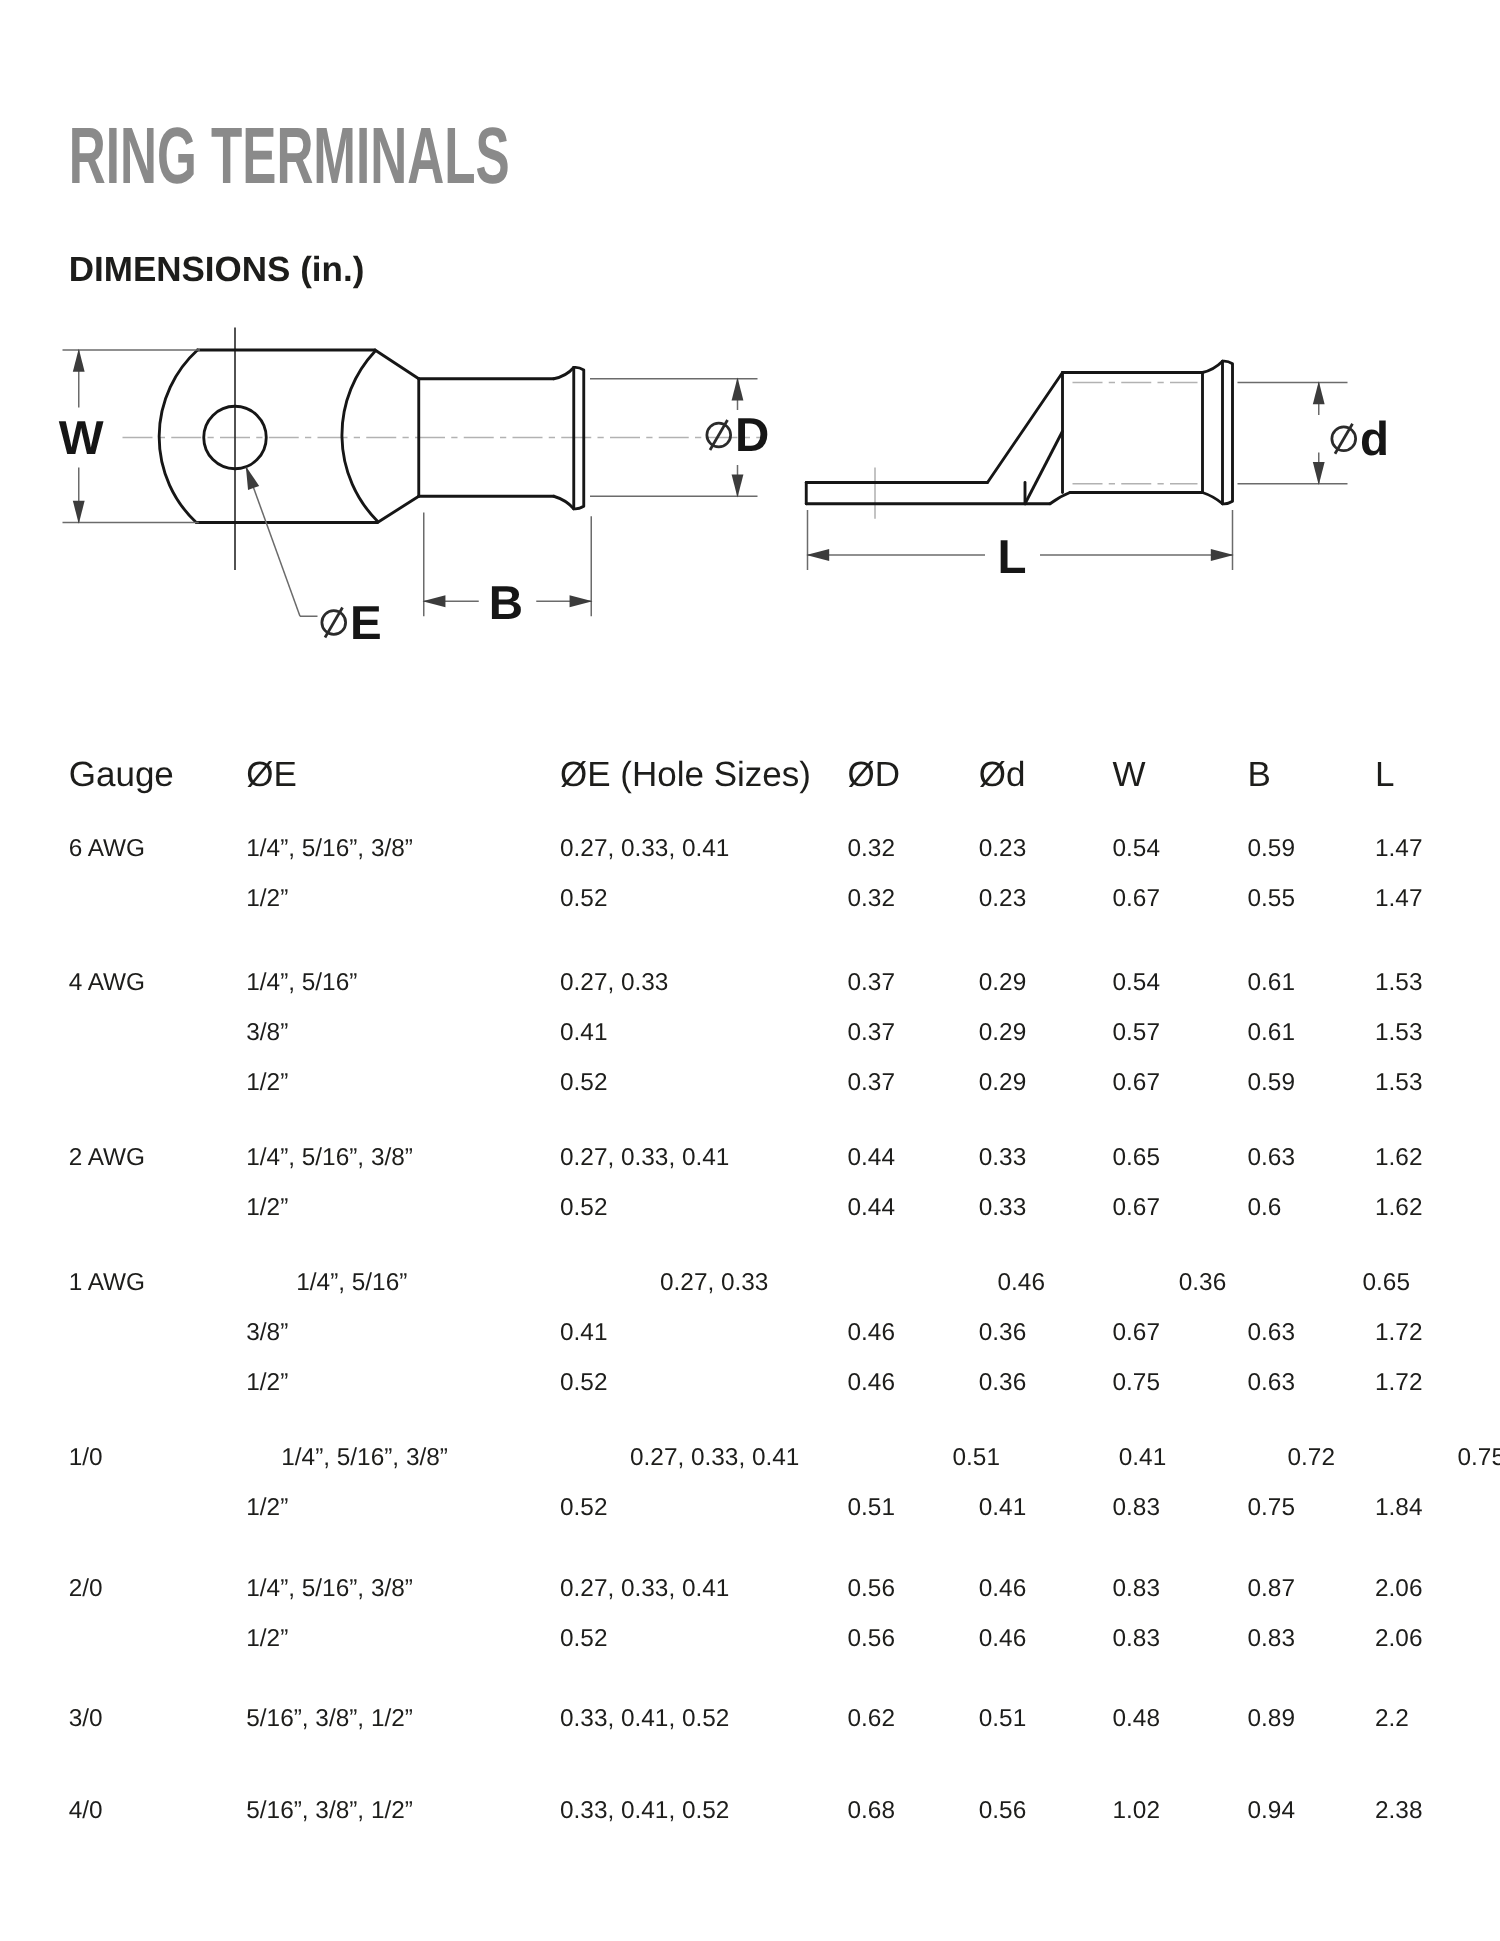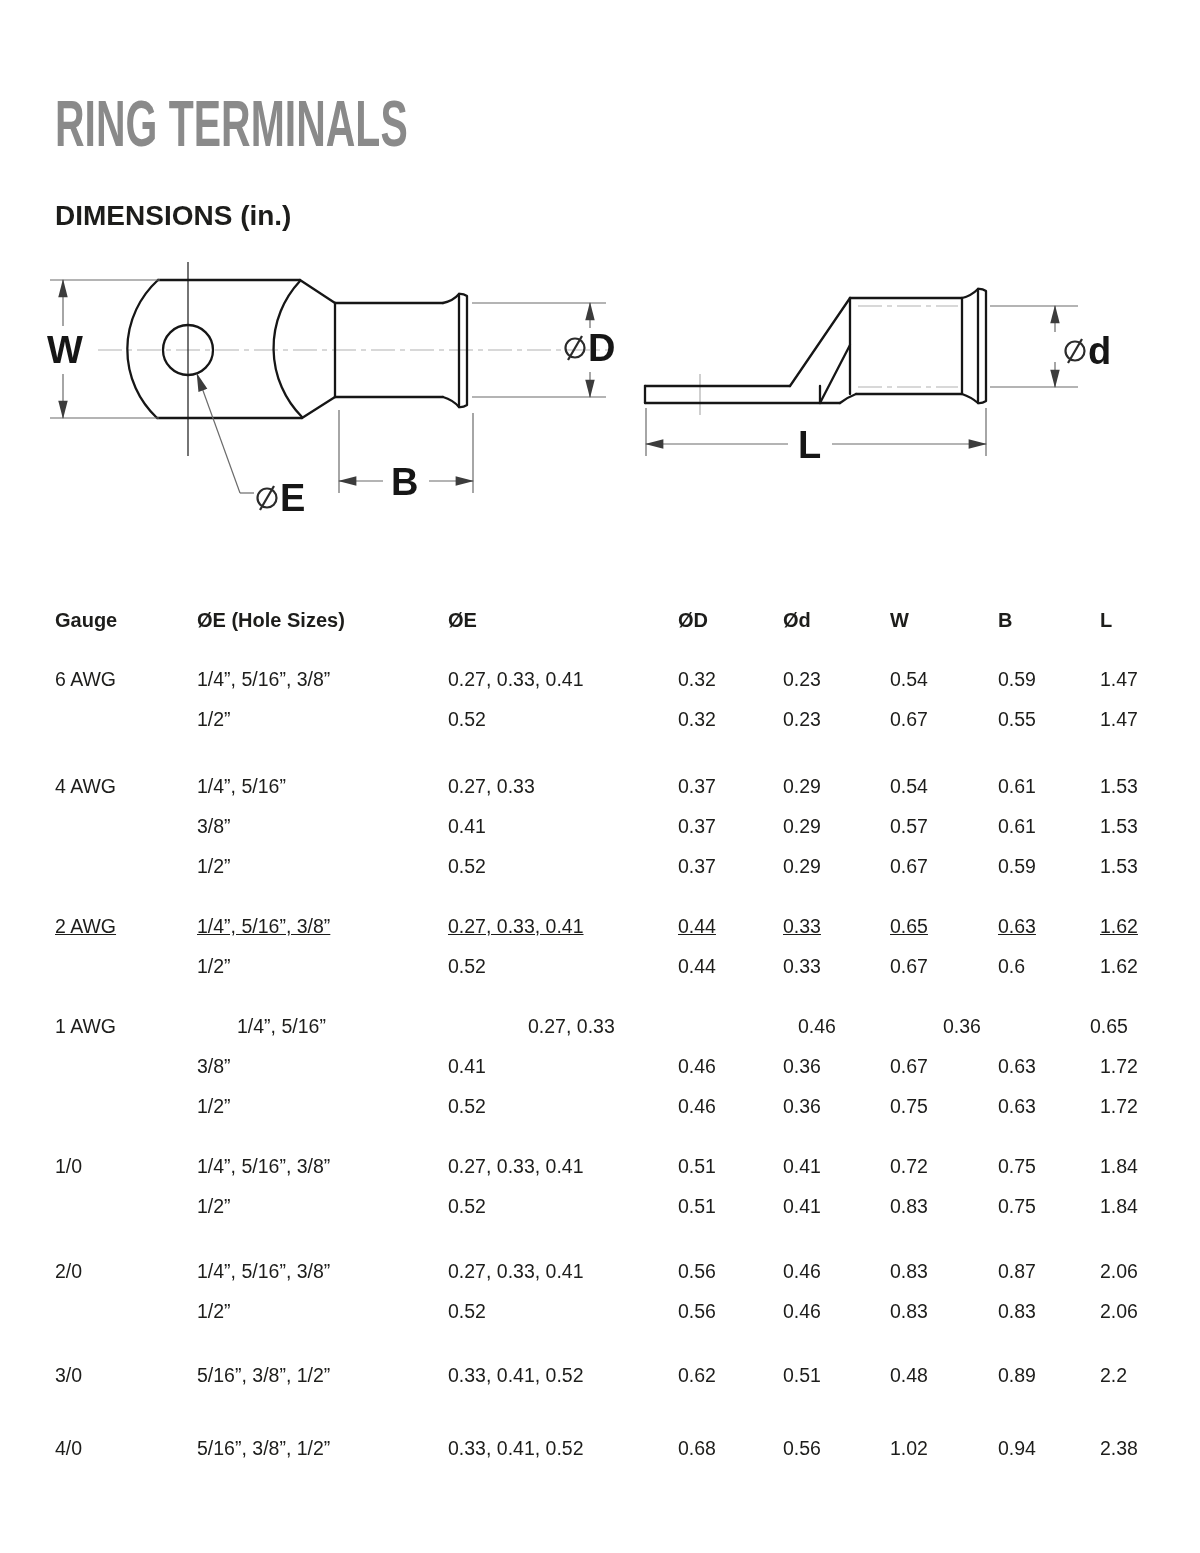--- a/index.html
+++ b/index.html
@@ -26,21 +26,21 @@
   svg .thin{stroke:#6b6b6b;stroke-width:1.2;fill:none;}
   svg .cline{stroke:#b2b2b2;stroke-width:1.2;fill:none;stroke-dasharray:24 5 5 5;}
   svg .vline{stroke:#2a2a2a;stroke-width:1.3;fill:none;}
   svg .faint{stroke:#a8a8a8;stroke-width:1.1;fill:none;}
   svg .dimtxt{font-family:"Liberation Sans",sans-serif;font-weight:700;font-size:38px;fill:#161616;}
   svg .dia{stroke:#2b2b2b;stroke-width:2.2;fill:none;}
   
   .table-wrap{position:absolute;left:55px;top:600px;width:1105px;}
   .trow{display:grid;grid-template-columns:142px 251px 230px 105px 107px 108px 102px 1fr;width:1105px;}
   .tcell{font-size:19.5px;line-height:40px;height:40px;white-space:nowrap;text-align:left;}
-  .trow.thead .tcell{font-weight:700;font-size:20px;}
+  .trow.thead .tcell{font-weight:400;font-size:28px;}
 </style>
 </head>
 <body>
 
 <div class="canvas">
 
   <div class="page-title">RING TERMINALS</div>
   <div class="page-subtitle">DIMENSIONS (in.)</div>
 
   <div class="diagram top-view">
@@ -169,22 +169,22 @@
         <line class="thin" x1="158" y1="194" x2="16" y2="194" marker-end="url(#arrB)"></line>
         <line class="thin" x1="202" y1="194" x2="356" y2="194" marker-end="url(#arrB)"></line>
         <text class="dimtxt" x="168" y="208">L</text>
       </g>
     </svg>
   </div>
 
   <div class="table-wrap">
       <div class="trow thead">
         <div class="tcell c0">Gauge</div>
+        <div class="tcell c2">ØE</div>
         <div class="tcell c1">ØE (Hole Sizes)</div>
-        <div class="tcell c2">ØE</div>
         <div class="tcell c3">ØD</div>
         <div class="tcell c4">Ød</div>
         <div class="tcell c5">W</div>
         <div class="tcell c6">B</div>
         <div class="tcell c7">L</div>
       </div>
       <div class="trow group-start" style="margin-top: 19px;">
         <div class="tcell c0">6 AWG</div>
         <div class="tcell c1">1/4”, 5/16”, 3/8”</div>
         <div class="tcell c2">0.27, 0.33, 0.41</div>
@@ -227,21 +227,21 @@
       <div class="trow">
         <div class="tcell c0"></div>
         <div class="tcell c1">1/2”</div>
         <div class="tcell c2">0.52</div>
         <div class="tcell c3">0.37</div>
         <div class="tcell c4">0.29</div>
         <div class="tcell c5">0.67</div>
         <div class="tcell c6">0.59</div>
         <div class="tcell c7">1.53</div>
       </div>
-      <div class="trow group-start" style="margin-top: 20px; text-decoration: underline;">
+      <div class="trow group-start" style="margin-top: 20px;">
         <div class="tcell c0">2 AWG</div>
         <div class="tcell c1">1/4”, 5/16”, 3/8”</div>
         <div class="tcell c2">0.27, 0.33, 0.41</div>
         <div class="tcell c3">0.44</div>
         <div class="tcell c4">0.33</div>
         <div class="tcell c5">0.65</div>
         <div class="tcell c6">0.63</div>
         <div class="tcell c7">1.62</div>
       </div>
       <div class="trow">
@@ -277,21 +277,21 @@
       <div class="trow">
         <div class="tcell c0"></div>
         <div class="tcell c1">1/2”</div>
         <div class="tcell c2">0.52</div>
         <div class="tcell c3">0.46</div>
         <div class="tcell c4">0.36</div>
         <div class="tcell c5">0.75</div>
         <div class="tcell c6">0.63</div>
         <div class="tcell c7">1.72</div>
       </div>
-      <div class="trow group-start" style="margin-top: 20px;">
+      <div class="trow group-start" style="margin-top: 20px; gap: 28px;">
         <div class="tcell c0">1/0</div>
         <div class="tcell c1">1/4”, 5/16”, 3/8”</div>
         <div class="tcell c2">0.27, 0.33, 0.41</div>
         <div class="tcell c3">0.51</div>
         <div class="tcell c4">0.41</div>
         <div class="tcell c5">0.72</div>
         <div class="tcell c6">0.75</div>
         <div class="tcell c7">1.84</div>
       </div>
       <div class="trow">

